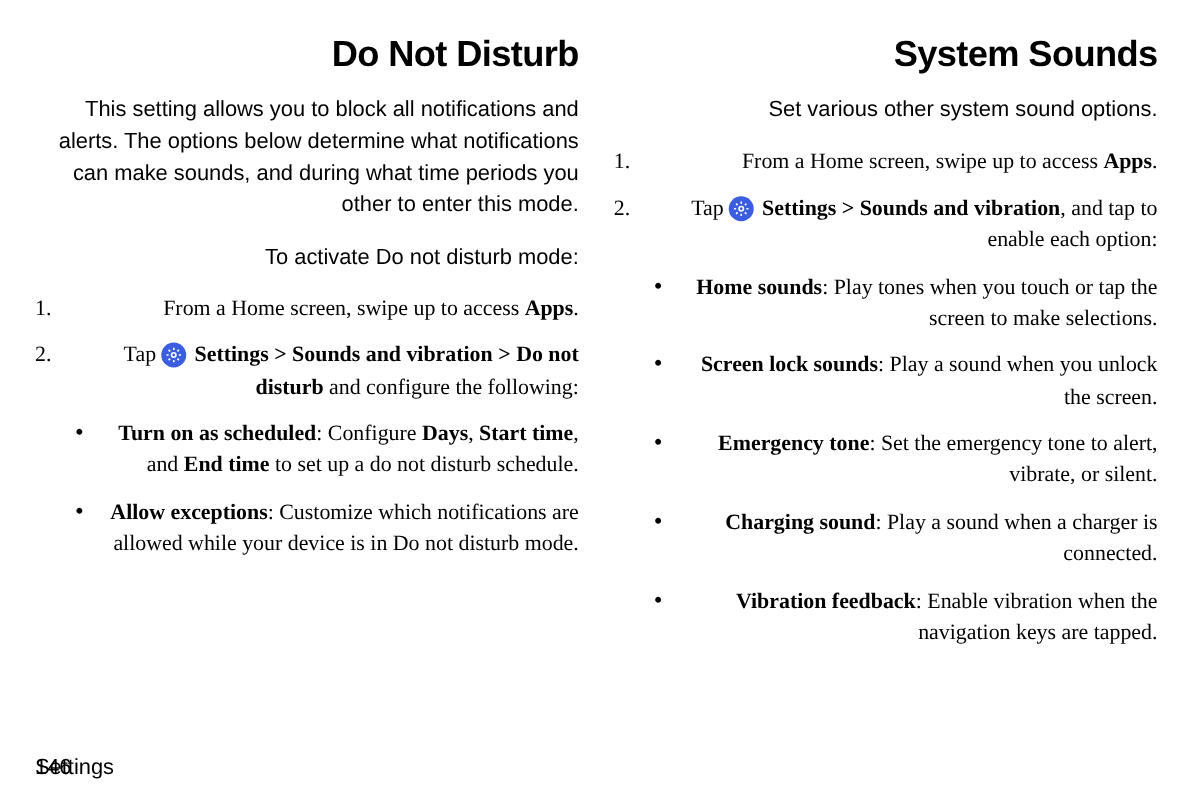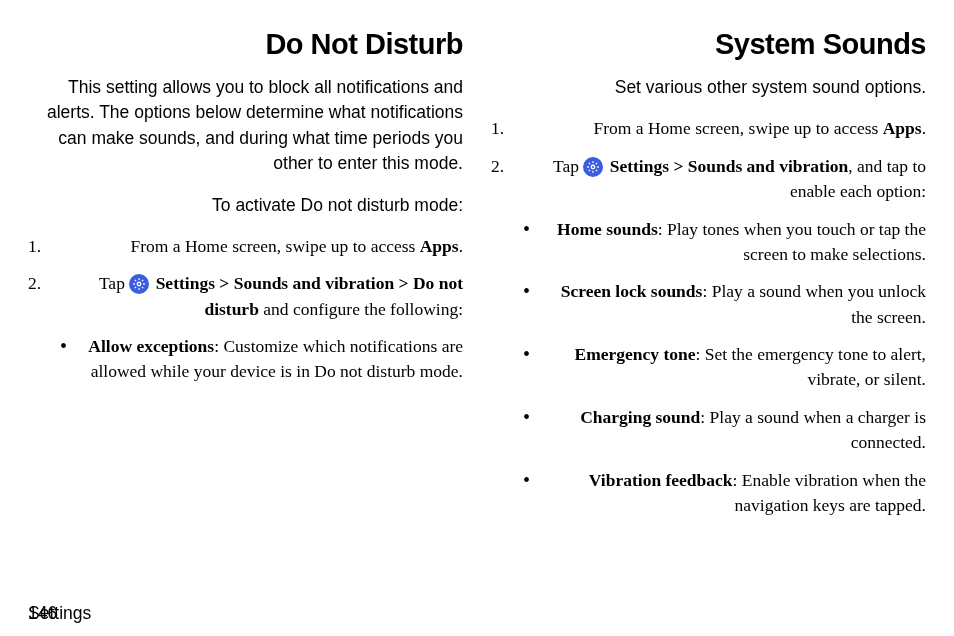--- a/index.html
+++ b/index.html
@@ -119,20 +119,21 @@
     <p class="para">To activate Do not disturb mode:</p>
     <ol>
       <li><span>From a Home screen, swipe up to access </span><span class="bold">Apps</span><span>.</span></li>
       <li><span>Tap </span><span class="settings-icon">
             <svg viewBox="0 0 24 24" fill="none" stroke="#fff" stroke-width="2.2">
               <circle cx="12" cy="12" r="3"></circle>
               <path d="M12 2v3M12 19v3M4.9 4.9l2.1 2.1M17 17l2.1 2.1M2 12h3M19 12h3M4.9 19.1L7 17M17 7l2.1-2.1"></path>
             </svg>
           </span> <span class="bold">Settings</span><span class="bold"> &gt; </span><span class="bold">Sounds and vibration</span><span class="bold"> &gt; </span><span class="bold">Do not disturb</span><span> and configure the following:</span>
         <ul>
+          <li><span class="bold">Turn on as scheduled</span><span>: Configure </span><span class="bold">Days</span><span>, </span><span class="bold">Start time</span><span>, and </span><span class="bold">End time</span><span> to set up a do not disturb schedule.</span></li>
           <li><span class="bold">Allow exceptions</span><span>: Customize which notifications are allowed while your device is in Do not disturb mode.</span></li>
         </ul>
       </li>
     </ol>
   </div>
 
   <div class="col">
     <h1>System Sounds</h1>
     <p class="para">Set various other system sound options.</p>
     <ol>

